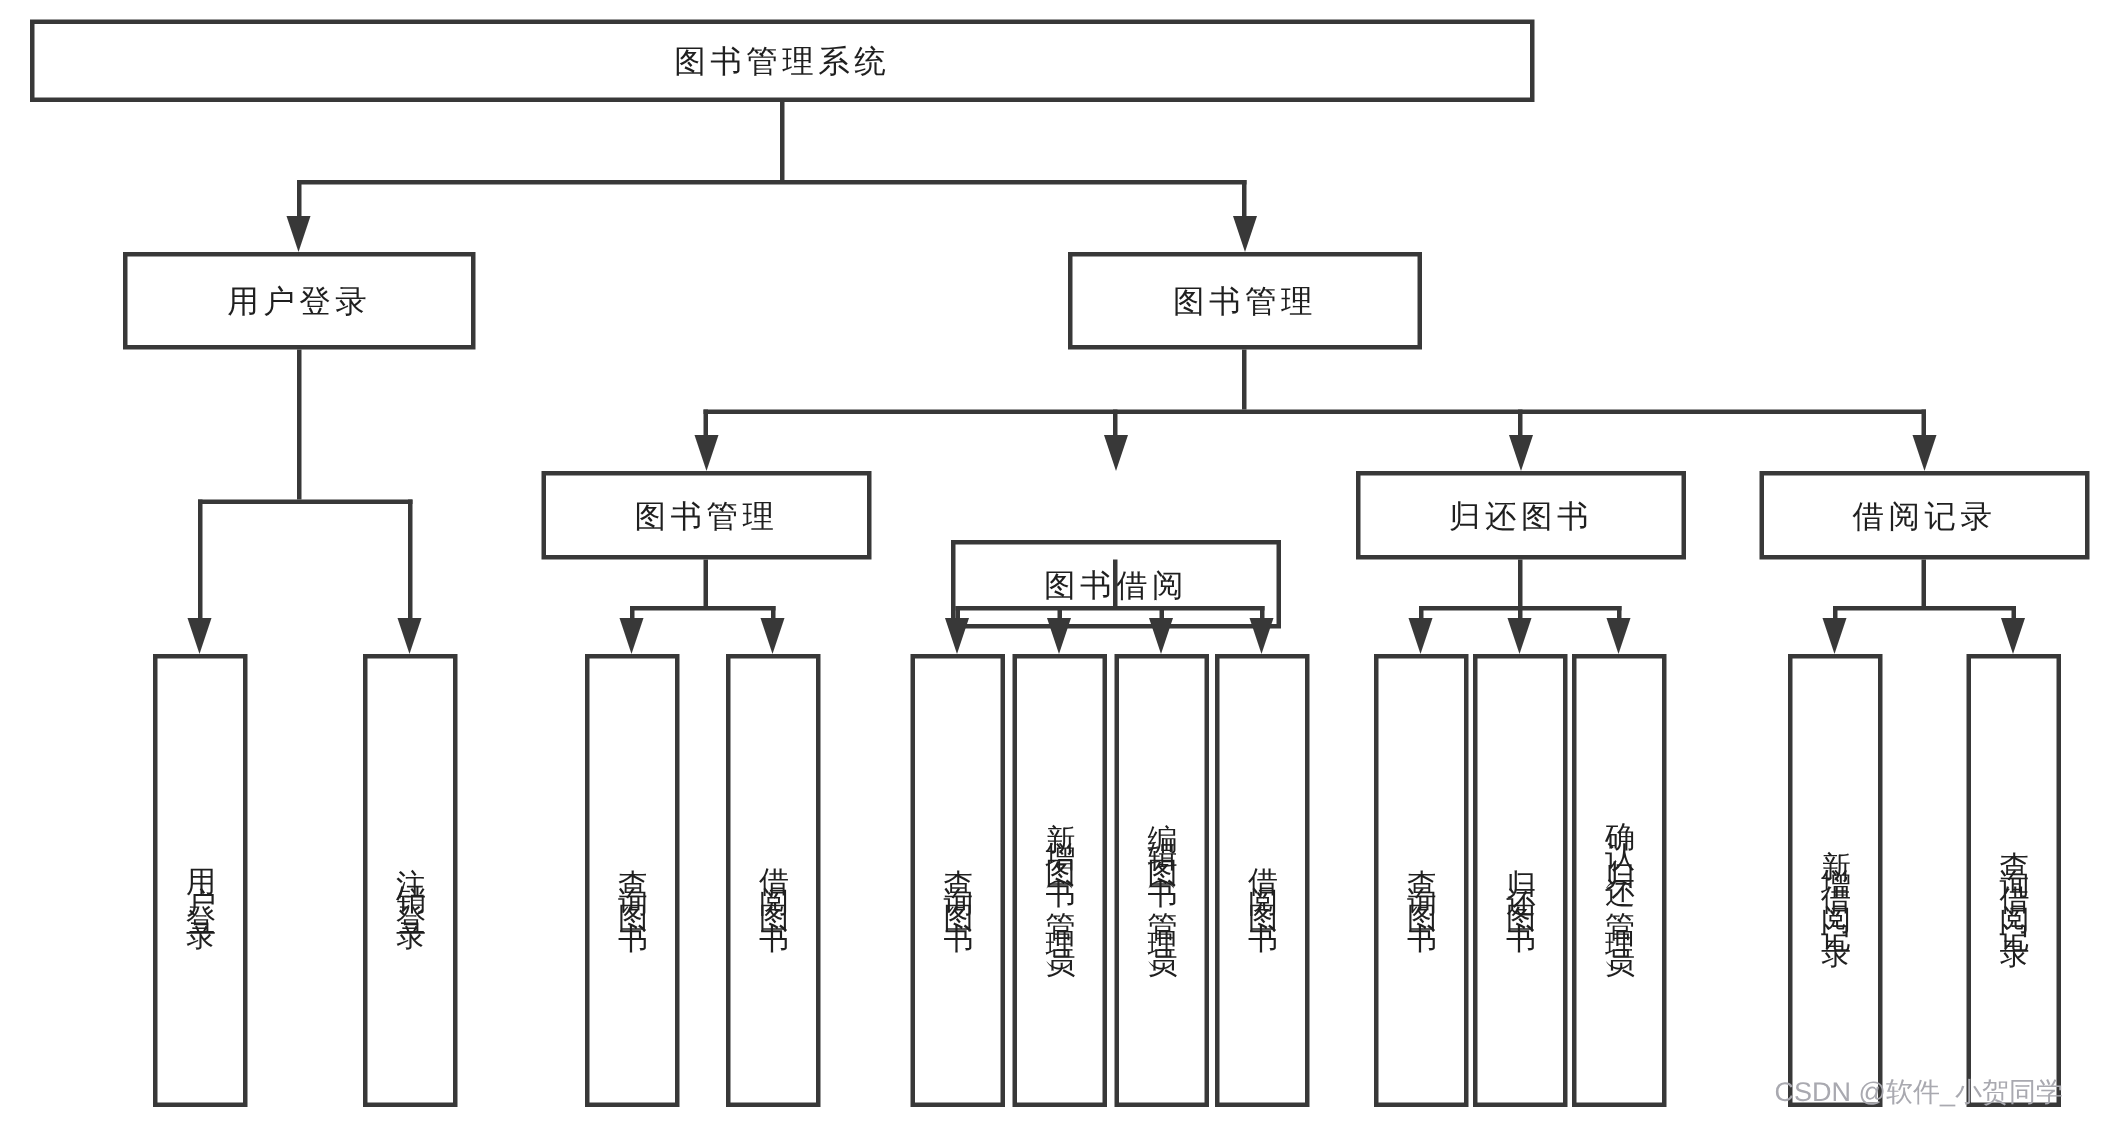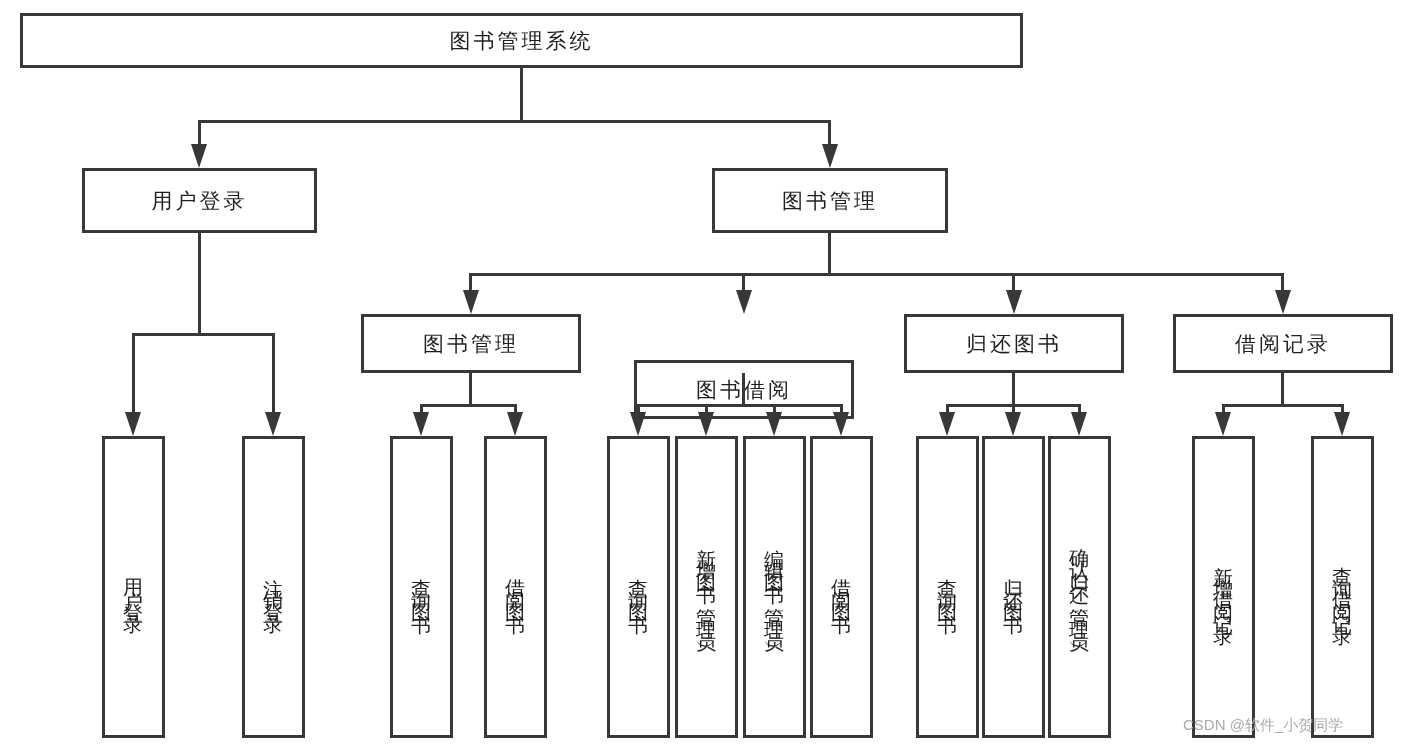--- a/index.html
+++ b/index.html
@@ -35,21 +35,21 @@
   .hl{position:absolute;height:3px;background:var(--line);}
   .arr{
     position:absolute;width:0;height:0;
     border-left:8px solid transparent;
     border-right:8px solid transparent;
     border-top:24px solid var(--line);
   }
   .watermark{
     position:absolute;
     left:1183px;top:716px;
-    font-size:15px;
+    font-size:18px;
     color:var(--wm);
     white-space:nowrap;
     z-index:5;
   }
 </style>
 </head>
 <body>
 
 <div id="stage">
 

